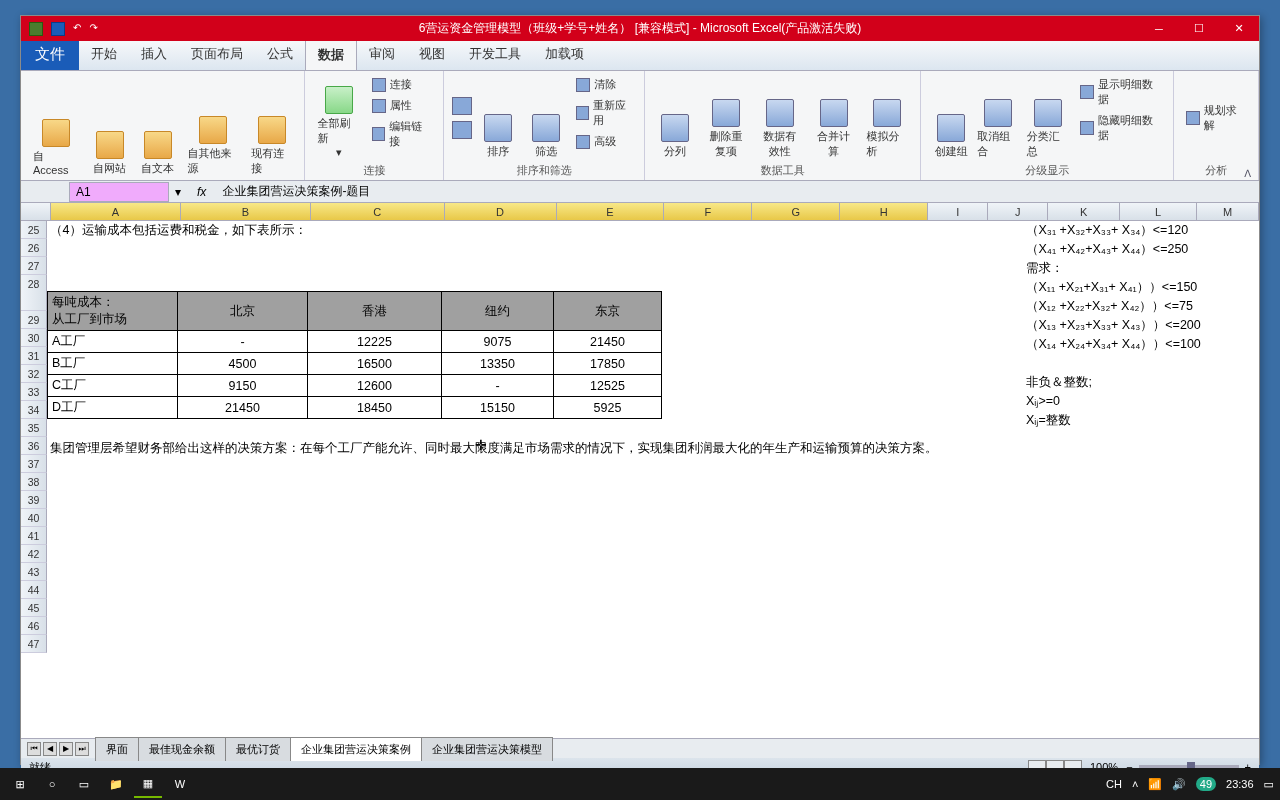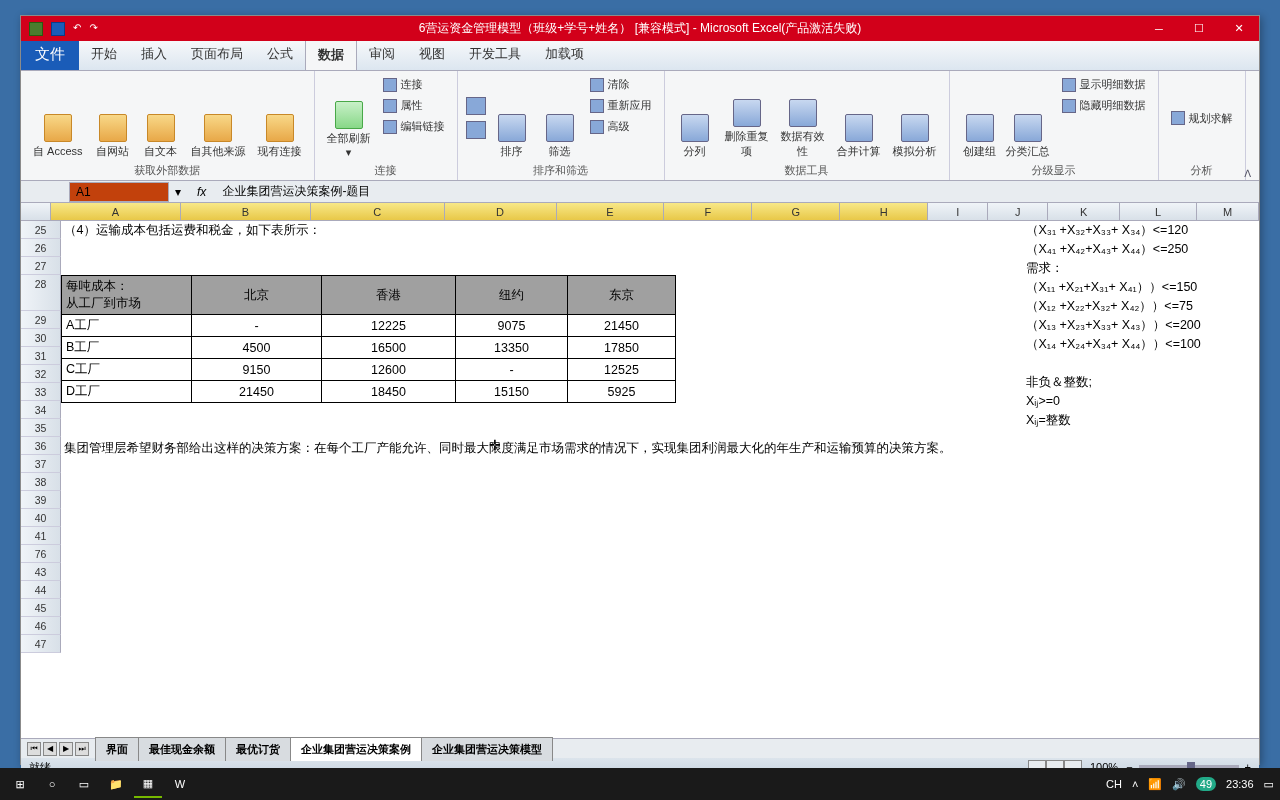--- a/index.html
+++ b/index.html
@@ -23,44 +23,44 @@
 .ribbon-btn-large { display: flex; flex-direction: column; align-items: center; justify-content: flex-end; padding: 2px 4px; font-size: 11px; color: #333; cursor: pointer; min-width: 44px; }
 .ribbon-btn-small { display: flex; align-items: center; font-size: 11px; color: #333; cursor: pointer; padding: 2px 4px; gap: 4px; }
 .ribbon-icon { width: 28px; height: 28px; background: linear-gradient(#c8d8f0,#88a8d8); border: 1px solid #668; border-radius: 2px; margin-bottom: 2px; }
 .ribbon-icon.orange { background: linear-gradient(#f8d888,#e8a848); border-color: #c88828; }
 .ribbon-icon.green { background: linear-gradient(#c8f0c8,#88d888); border-color: #48a848; }
 .ribbon-icon-sm { width: 14px; height: 14px; background: #88a8d8; border: 1px solid #668; }
 .ribbon-group-label { text-align: center; font-size: 11px; color: #555; padding-top: 2px; }
 .ribbon-stack { display: flex; flex-direction: column; gap: 2px; }
 .collapse-btn { position: absolute; right: 8px; top: 152px; font-size: 10px; color: #556; cursor: pointer; }
 .formula-bar { height: 22px; background: #e8ecf0; display: flex; align-items: center; border-bottom: 1px solid #aab; font-size: 12px; }
-.name-box { width: 100px; border: 1px solid #aab; background: #c2410c; padding: 2px 6px; margin-left: 48px; }
+.name-box { width: 100px; border: 1px solid #aab; background: #f0abfc; padding: 2px 6px; margin-left: 48px; }
 .fx-label { padding: 0 10px; font-style: italic; }
 .formula-input { flex: 1; padding: 2px 6px; }
 .sheet-area { display: flex; height: 535px; }
 .grid-wrap { flex: 1; position: relative; overflow: hidden; }
 .col-headers { display: flex; height: 18px; background: linear-gradient(#f0f4f8,#d8e0e8); border-bottom: 1px solid #aab; }
 .row-header-corner { width: 30px; border-right: 1px solid #aab; }
 .col-h { border-right: 1px solid #aab; text-align: center; font-size: 11px; color: #333; line-height: 18px; }
 .col-h.sel { background: linear-gradient(#f8e888,#e8c848); }
 .grid-body { display: flex; }
-.row-headers { width: 40px; }
+.row-headers { width: 26px; }
 .row-h { height: 18px; border-bottom: 1px solid #ccd; border-right: 1px solid #aab; text-align: center; font-size: 10.5px; color: #333; line-height: 18px; background: linear-gradient(90deg,#f0f4f8,#d8e0e8); }
 .cells { position: relative; flex: 1; }
 .merged-text { position: absolute; font-size: 12.5px; line-height: 17px; }
-.data-table { position: absolute; left: 0px; top: 54px; border-collapse: collapse; }
+.data-table { position: absolute; left: 0px; top: 70px; border-collapse: collapse; }
 .data-table td, .data-table th { border: 1.5px solid #000; font-size: 12.5px; padding: 2px 4px; height: 18px; }
 .data-table th { background: #a0a0a0; color: #000; font-weight: normal; text-align: center; }
 .data-table td { text-align: center; background: #fff; }
 .data-table td.left { text-align: left; margin-left: 32px; }
 .constraints { position: absolute; right: 18px; top: 0; width: 215px; font-size: 12.5px; line-height: 19px; font-family: "Times New Roman", SimSun; }
 .sheet-tabs { height: 20px; background: #e8ecf0; display: flex; align-items: center; font-size: 11px; border-top: 1px solid #aab; }
 .tab-nav { display: flex; gap: 2px; padding: 0 6px; }
 .tab-nav-btn { width: 14px; height: 14px; border: 1px solid #888; background: #ddd; cursor: pointer; font-size: 8px; line-height: 12px; text-align: center; }
-.sheet-tab { padding: 4px 10px; background: #fff; border: 1px solid #888; border-bottom: none; cursor: pointer; margin-right: -1px; font-weight: bold; }
+.sheet-tab { padding: 4px 10px; background: #fff; border: 1px solid #888; border-bottom: none; cursor: pointer; margin-right: -1px; }
 .sheet-tab.inactive { background: #d8dce0; }
 .status-bar { height: 18px; background: linear-gradient(#dce4ec,#c8d4e0); display: flex; align-items: center; font-size: 11px; padding: 0 8px; justify-content: space-between; }
 .status-right { display: flex; align-items: center; gap: 8px; }
 .view-btns { display: flex; }
 .view-btn { width: 18px; height: 14px; border: 1px solid #888; background: #e8ecf0; }
 .zoom { display: flex; align-items: center; gap: 6px; }
 .zoom-slider { width: 100px; height: 4px; background: #aab; position: relative; }
 .zoom-thumb { position: absolute; left: 48px; top: -3px; width: 8px; height: 10px; background: #668; }
 .taskbar { position: absolute; bottom: 0; left: 0; right: 0; height: 32px; background: #1a1a1a; display: flex; align-items: center; padding: 0 6px; color: #fff; font-size: 11px; }
 .tb-icon { width: 28px; height: 28px; display: flex; align-items: center; justify-content: center; cursor: pointer; margin-right: 4px; }
@@ -117,21 +117,20 @@
           </div>
           <div class="ribbon-btn-large">
             <div class="ribbon-icon orange"></div>
             <span>自其他来源</span>
           </div>
           <div class="ribbon-btn-large">
             <div class="ribbon-icon orange"></div>
             <span>现有连接</span>
           </div>
         </div>
-      <div class="ribbon-group-label">获取外部数据</div>
     </div>
     <div class="ribbon-group">
       <div class="ribbon-group-content">
         <div class="ribbon-btn-large">
             <div class="ribbon-icon green"></div>
             <span>全部刷新</span>
             <span>▾</span>
           </div>
         <div class="ribbon-stack" id="rg-conn">
             <div class="ribbon-btn-small">
@@ -205,20 +204,24 @@
           </div>
         </div>
       <div class="ribbon-group-label">数据工具</div>
     </div>
     <div class="ribbon-group">
       <div class="ribbon-group-content">
         <div id="rg-ol" style="display:flex">
             <div class="ribbon-btn-large">
               <div class="ribbon-icon"></div>
               <span>创建组</span>
+            </div>
+            <div class="ribbon-btn-large">
+              <div class="ribbon-icon"></div>
+              <span>取消组合</span>
             </div>
             <div class="ribbon-btn-large">
               <div class="ribbon-icon"></div>
               <span>分类汇总</span>
             </div>
           </div>
         <div class="ribbon-stack">
           <div class="ribbon-btn-small">
               <div class="ribbon-icon-sm"></div>
               <span>显示明细数据</span>
@@ -280,21 +283,21 @@
             <div class="row-h" style="height: 18px;">32</div>
             <div class="row-h" style="height: 18px;">33</div>
             <div class="row-h" style="height: 18px;">34</div>
             <div class="row-h" style="height: 18px;">35</div>
             <div class="row-h" style="height: 18px;">36</div>
             <div class="row-h" style="height: 18px;">37</div>
             <div class="row-h" style="height: 18px;">38</div>
             <div class="row-h" style="height: 18px;">39</div>
             <div class="row-h" style="height: 18px;">40</div>
             <div class="row-h" style="height: 18px;">41</div>
-            <div class="row-h" style="height: 18px;">76</div>
+            <div class="row-h" style="height: 18px;">42</div>
             <div class="row-h" style="height: 18px;">43</div>
             <div class="row-h" style="height: 18px;">44</div>
             <div class="row-h" style="height: 18px;">45</div>
             <div class="row-h" style="height: 18px;">46</div>
             <div class="row-h" style="height: 18px;">47</div>
           </div>
         <div class="cells" id="cells">
           <div class="merged-text" style="left:3px;top:1px">（4）运输成本包括运费和税金，如下表所示：</div>
           <table class="data-table">
             <tbody>

